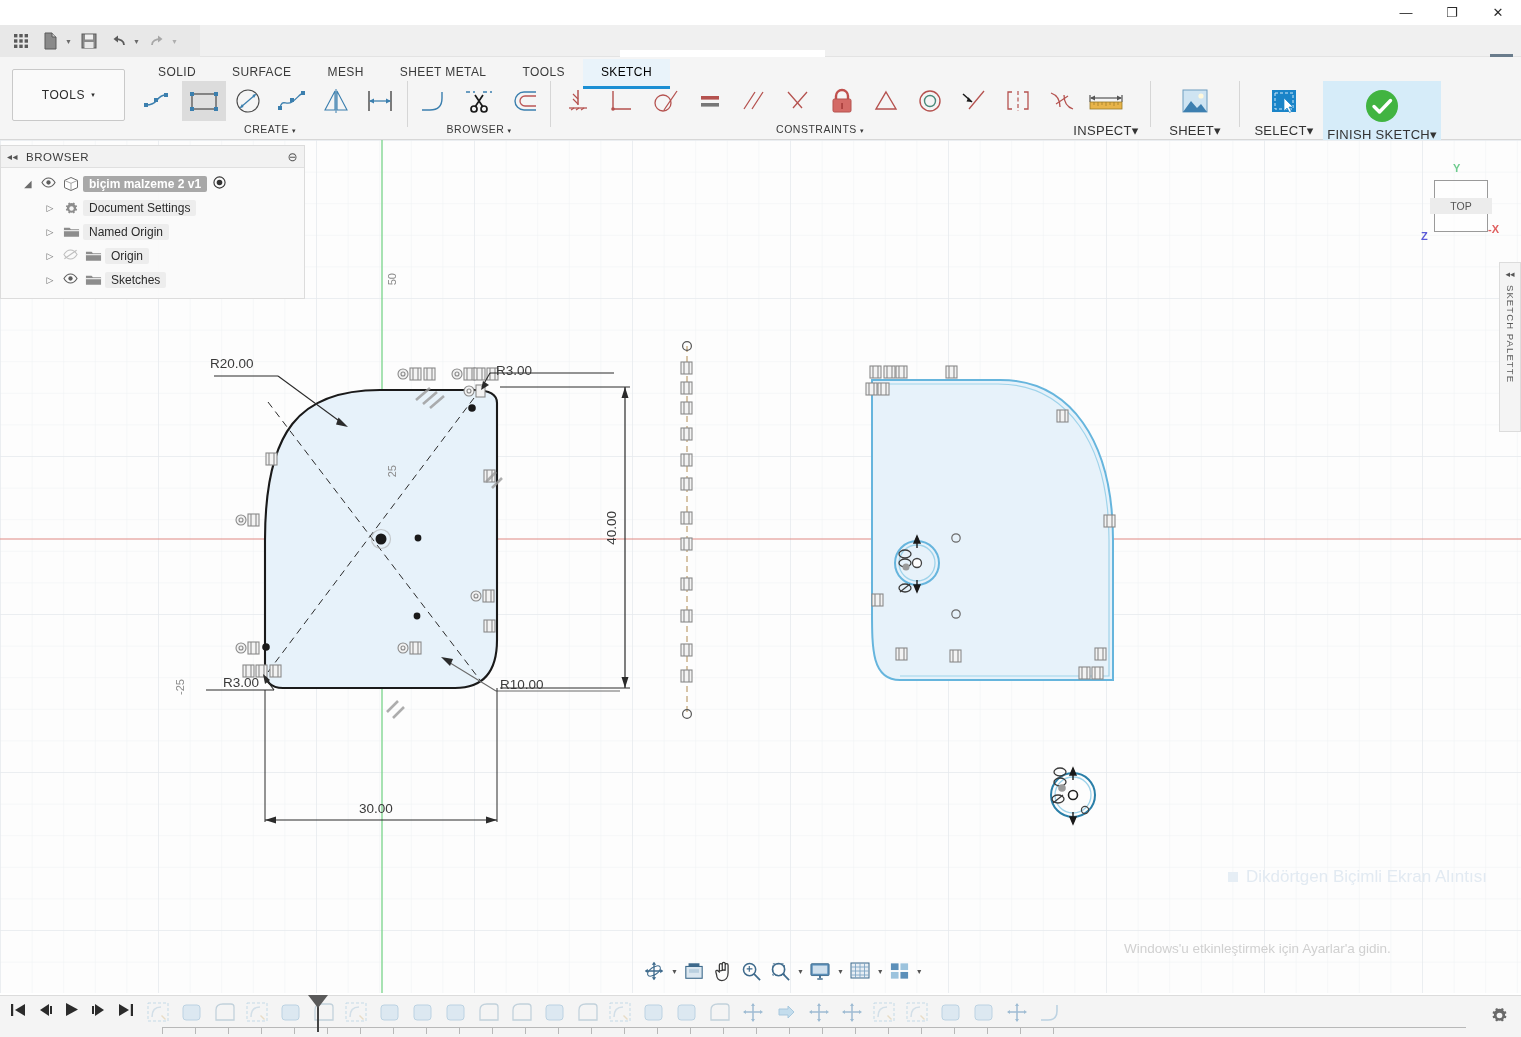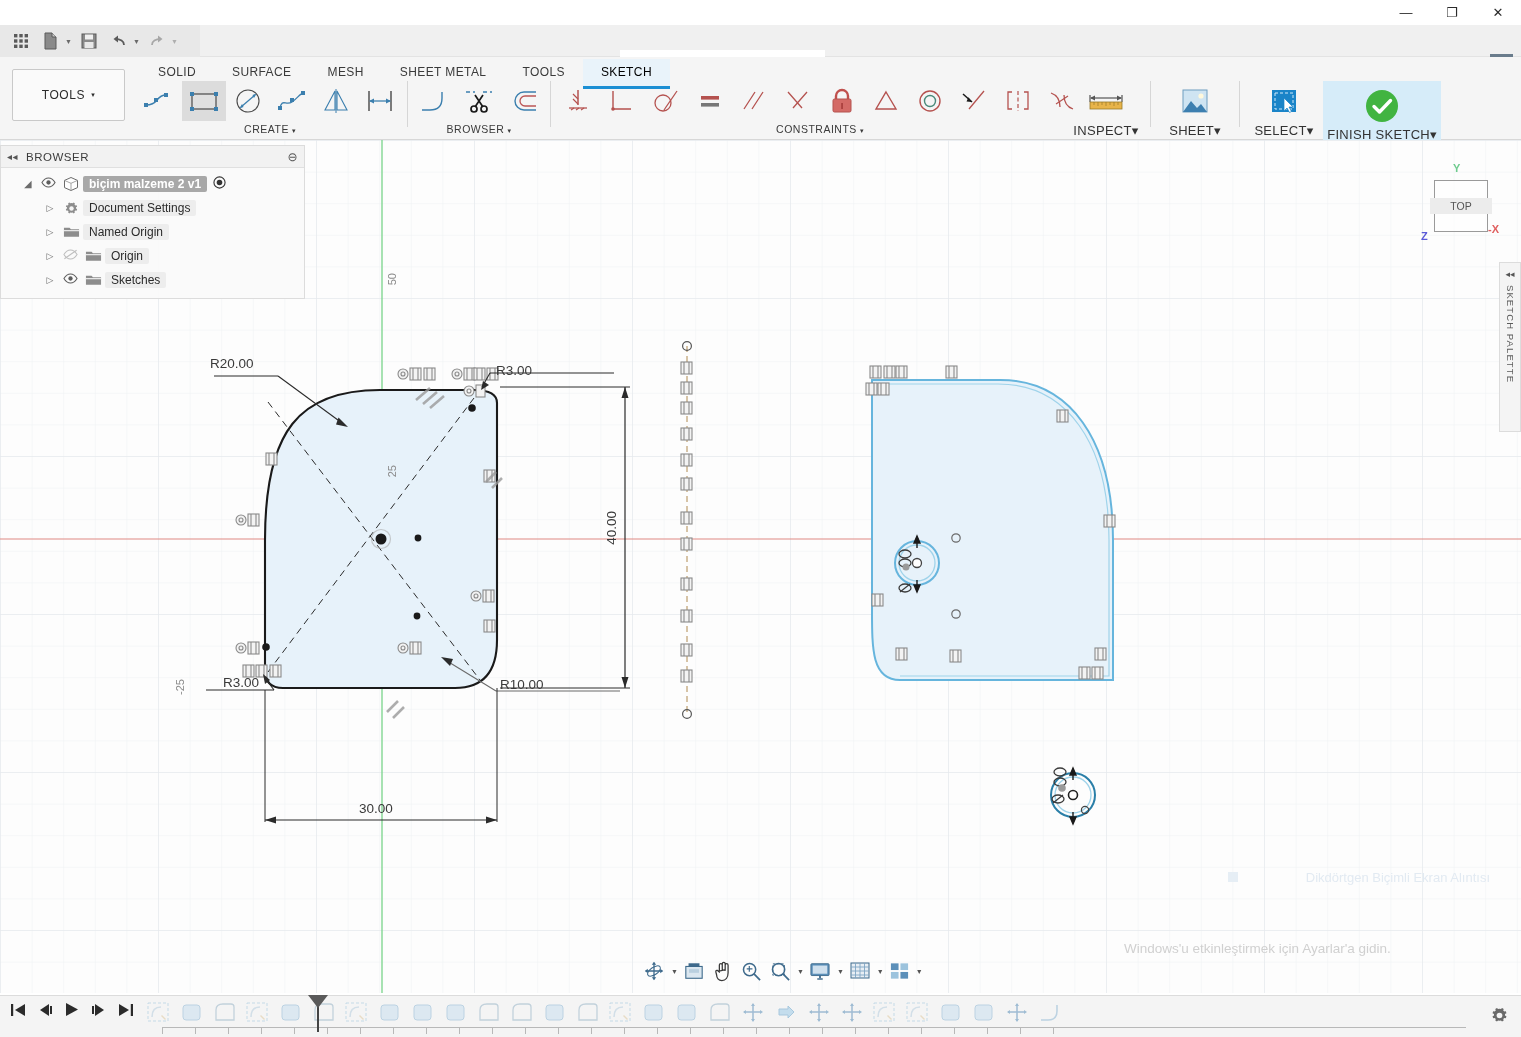--- a/index.html
+++ b/index.html
@@ -162,21 +162,21 @@
   .tl-tick { position:absolute; top:0; width:1px; height:6px; background:#b8b8b8; }
   .tl-marker { position:absolute; left:172px; top:-2px; width:2px; height:34px; background:#444; }
   .tl-marker:before {
     content:''; position:absolute; left:-9px; top:-3px;
     border-left:10px solid transparent; border-right:10px solid transparent; border-top:13px solid #5a5a5a;
   }
   .tl-gear { position:absolute; right:12px; top:10px; color:#555; }
 
   .ghost-snip {
     position:absolute; left:1228px; top:727px; width:262px; height:20px;
-    font-size:13px; color:#e2eaf2; display:flex; align-items:center; gap:8px;justify-content:space-between;
+    font-size:17px; color:#e2eaf2; display:flex; align-items:center; gap:8px;
   }
   .ghost-snip .gs { width:10px; height:10px; background:#e6eef5; }
   .axis-num { position:absolute; font-size:11px; color:#8a8a8a; }
   .dim-txt { position:absolute; font-size:13.5px; color:#3a3a3a; }
 </style>
 </head>
 <body>
 
 <div id="app">
 

